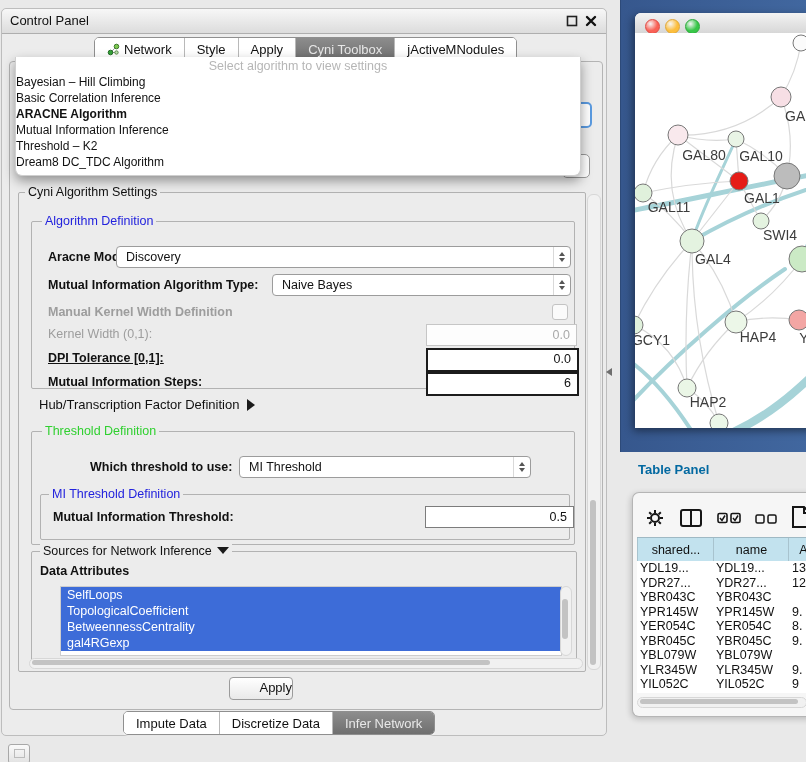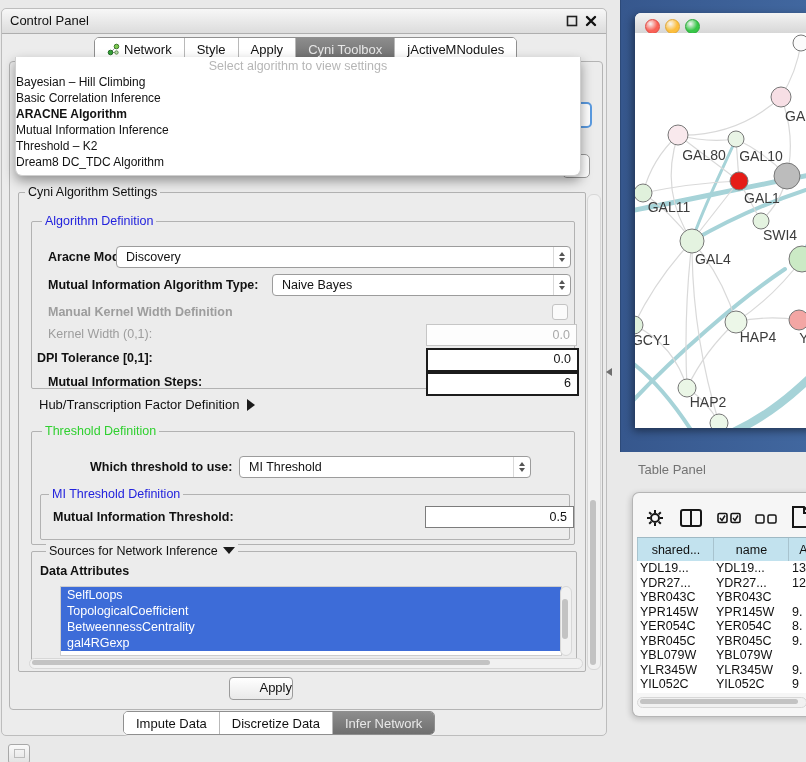--- a/index.html
+++ b/index.html
@@ -65,21 +65,21 @@
     border:1px solid #9b9b9b;border-radius:4px;font-size:13px;text-align:right;line-height:20px;cursor:pointer;}
   
   #desktop{left:620px;top:0;width:186px;height:452px;background:linear-gradient(90deg,#36578d,#41679f);border-left:1px solid #2d4a79;}
   #net-window{left:14px;top:13px;width:180px;height:415px;background:#fff;border-radius:6px 0 0 0;
     box-shadow:-2px 3px 9px rgba(0,0,0,.45);overflow:hidden;}
   #net-titlebar{left:0;top:0;right:0;height:20px;background:linear-gradient(#f3f3f3,#d7d7d7);border-bottom:1px solid #b0b0b0;}
   .light{top:5.5px;width:13px;height:13px;border-radius:50%;cursor:pointer;}
   #net-canvas{left:0;top:20px;width:180px;height:395px;background:#fff;}
   
   #table-strip{left:620px;top:452px;width:186px;height:40px;background:#e9e9e9;}
-  #table-title{left:18px;top:10px;font-size:13px;color:#737373;}
+  #table-title{left:18px;top:10px;font-size:13px;color:#0369a1;font-weight:bold;}
   #table-window{left:632px;top:492px;width:180px;height:223px;background:#f6f6f6;
     border:1px solid #b5b5b5;border-right:none;border-radius:7px 0 0 7px;box-shadow:-1px 2px 6px rgba(0,0,0,.2);overflow:hidden;}
   .tool-icon{top:15px;cursor:pointer;}
   #tbl-header{left:4px;top:44px;width:176px;height:24px;background:var(--hdr,#c2e2ee);border-top:1px solid #9fb9c4;border-bottom:1px solid #9fb9c4;}
   .hcell{position:absolute;top:0;height:24px;line-height:24px;font-size:12.5px;text-align:center;border-left:1px solid #a8c3ce;cursor:pointer;overflow:hidden;}
   #tbl-body{left:4px;top:68px;width:176px;height:132px;background:#fff;overflow:hidden;}
   .trow{position:relative;height:14.5px;font-size:12.5px;line-height:14.5px;white-space:nowrap;cursor:pointer;}
   .trow span{position:absolute;overflow:hidden;}
   .c1{left:3px;width:71px;}
   .c2{left:79px;width:71px;}
@@ -156,21 +156,21 @@
               <span class="tri-dn"></span>
             </span>
         </div>
 
         <div class="lbl b dis" style="left:16px;top:83px;">Manual Kernel Width Definition</div>
         <div class="checkbox" style="left:520px;top:82px;"></div>
 
         <div class="lbl dis" style="left:16px;top:105px;">Kernel Width (0,1):</div>
         <div class="field off" style="left:394px;top:102px;width:143px;">0.0</div>
 
-        <div class="lbl b" style="left:5px;top:129px;">DPI Tolerance [0,1]:</div>
+        <div class="lbl b" style="left:16px;top:129px;text-decoration:underline;">DPI Tolerance [0,1]:</div>
         <div class="field dark" style="left:394px;top:126px;width:143px;">0.0</div>
 
         <div class="lbl b" style="left:16px;top:153px;">Mutual Information Steps:</div>
         <div class="field dark" style="left:394px;top:150px;width:143px;">6</div>
       </div>
 
       <div class="lbl" style="left:20px;top:204px;font-size:13px;">
         <span>Hub/Transcription Factor Definition</span><span class="tri-right"></span>
       </div>
 
@@ -187,21 +187,21 @@
         </div>
 
         <div class="fset" style="left:8px;top:62px;width:528px;height:44px;">
           <span class="legend lg-blue" style="left:8px;">MI Threshold Definition</span>
           <div class="lbl b" style="left:12px;top:15px;">Mutual Information Threshold:</div>
           <div class="field" style="left:384px;top:11px;width:141px;">0.5</div>
         </div>
       </div>
 
       <div class="fset" style="left:12px;top:358px;width:544px;height:110px;">
-        <span class="legend" style="left:14px;"><span>Sources for Network Inference</span><span class="tri-down-s"></span></span>
+        <span class="legend" style="left:8px;"><span>Sources for Network Inference</span><span class="tri-down-s"></span></span>
         <div class="lbl b" style="left:8px;top:12px;">Data Attributes</div>
         <div class="abs" id="attr-list" style="left:28px;top:34px;">
             <div class="attr-item">SelfLoops</div>
             <div class="attr-item">TopologicalCoefficient</div>
             <div class="attr-item">BetweennessCentrality</div>
             <div class="attr-item">gal4RGexp</div>
           </div>
         <div class="abs sb-track" style="left:528px;top:34px;width:10px;height:68px;">
           <div class="sb-thumb" style="left:1px;top:12px;width:6px;height:40px;"></div>
         </div>

